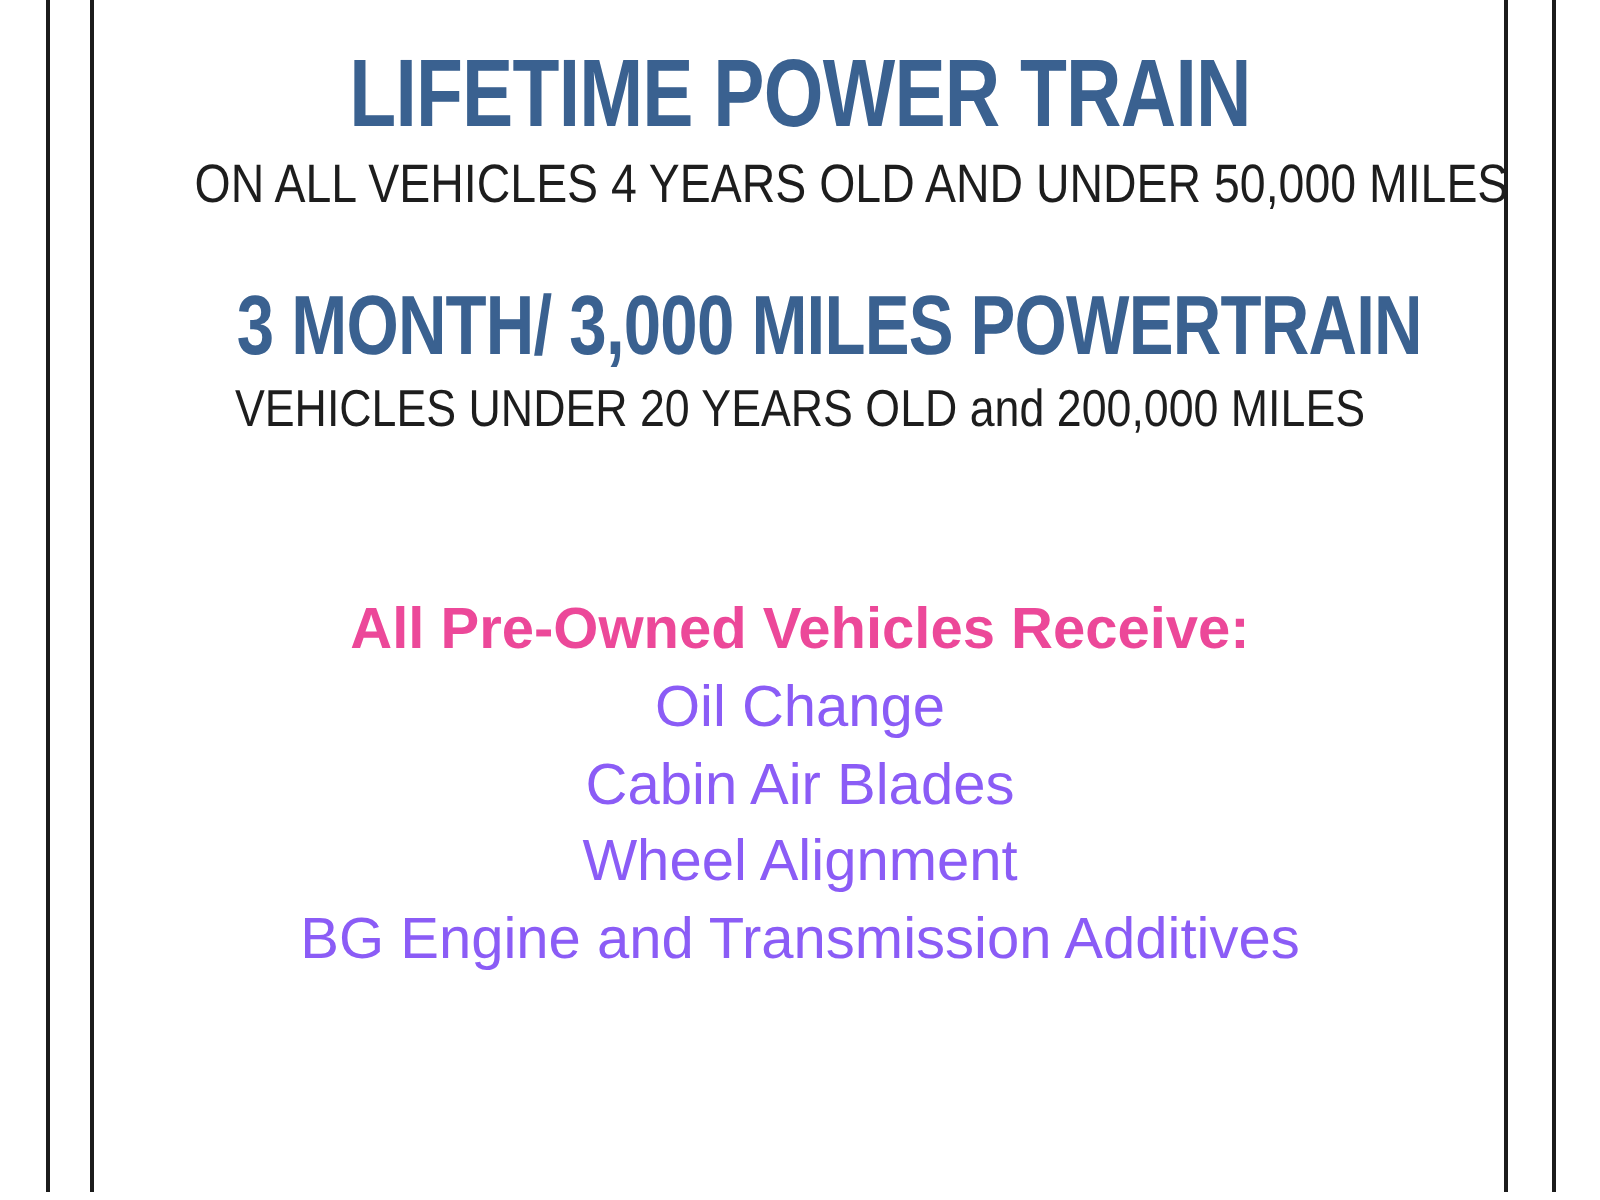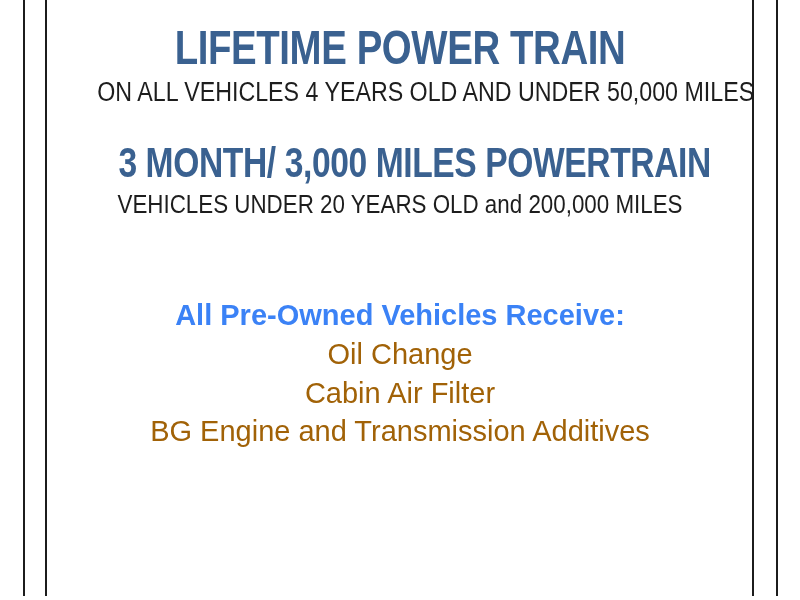--- a/index.html
+++ b/index.html
@@ -94,30 +94,30 @@
 
   
   .services {
     position: absolute;
     left: 0;
     right: 0;
     top: 296px;
   }
 
   .services-title {
-    color: #3b82f6;
+    color: #ec4899;
     font-family: "Liberation Sans", sans-serif;
     font-weight: 700;
     font-size: 29px;
     line-height: 39px;
     white-space: nowrap;
   }
 
   .service-item {
-    color: #a16207;
+    color: #8b5cf6;
     font-family: "Liberation Sans", sans-serif;
     font-weight: 400;
     font-size: 29px;
     line-height: 38.5px;
     white-space: nowrap;
   }
 </style>
 </head>
 <body>
 
@@ -133,18 +133,19 @@
     <div class="headline headline-1">LIFETIME POWER TRAIN</div>
     <div class="subline subline-1">ON ALL VEHICLES 4 YEARS OLD AND UNDER 50,000 MILES</div>
 
     <div class="headline headline-2">3 MONTH/ 3,000 MILES POWERTRAIN</div>
     <div class="subline subline-2">VEHICLES UNDER 20 YEARS OLD and 200,000 MILES</div>
 
     <div class="services">
       <div class="services-title">All Pre-Owned Vehicles Receive:</div>
 
       <div class="service-item">Oil Change</div>
-      <div class="service-item">Cabin Air Filter</div>
+      <div class="service-item">Cabin Air Blades</div>
+      <div class="service-item">Wheel Alignment</div>
       <div class="service-item">BG Engine and Transmission Additives</div>
     </div>
 
   </div>
 </div>
 
 </body></html>

